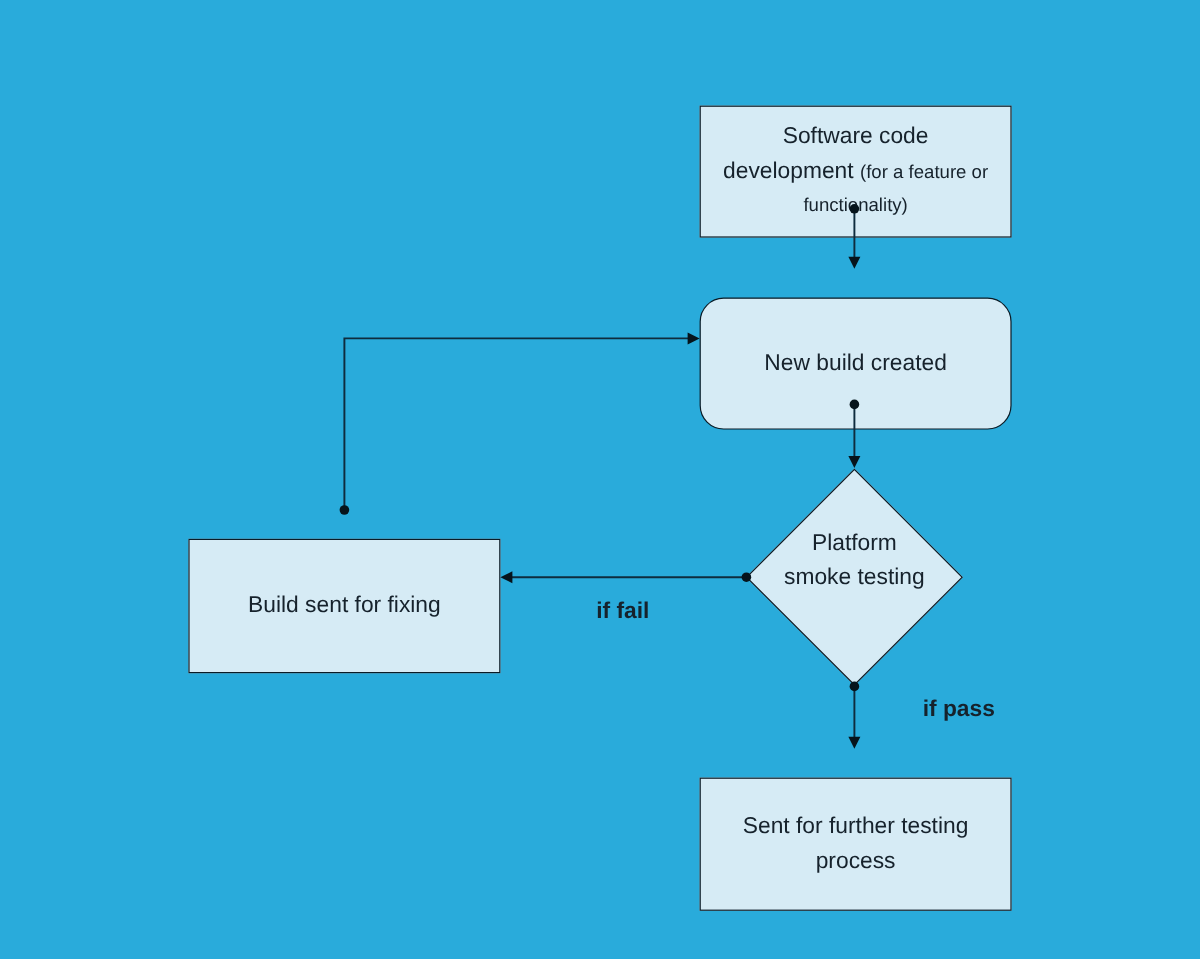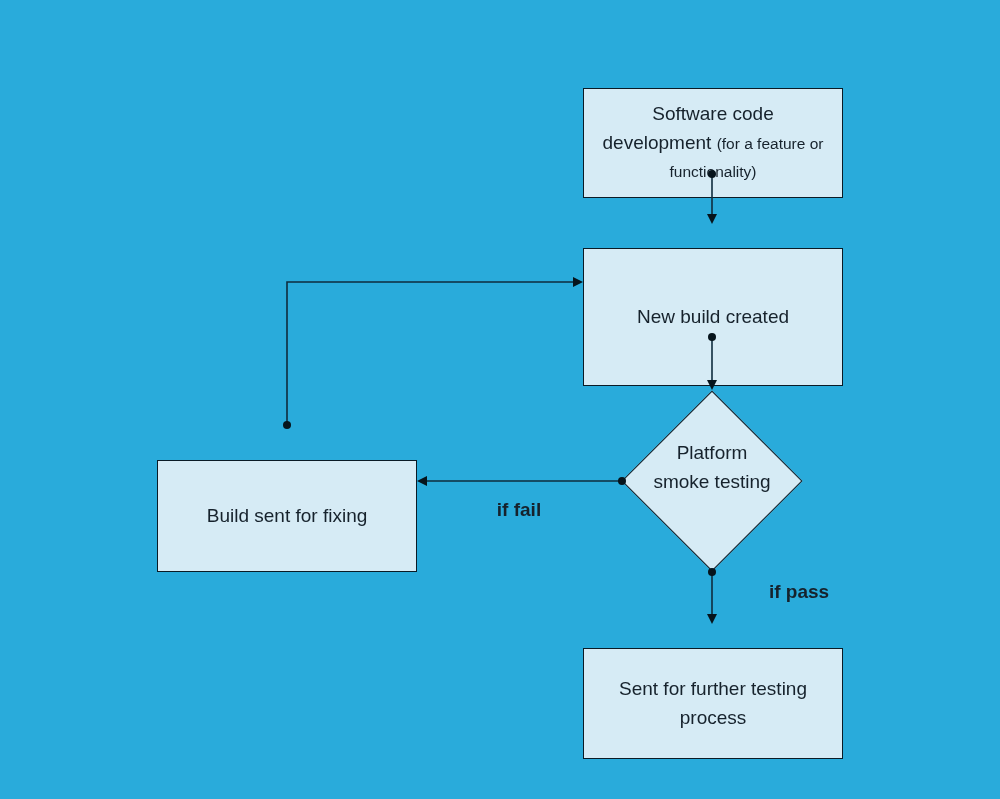--- a/index.html
+++ b/index.html
@@ -84,28 +84,28 @@
 
 <div class="canvas">
 
   <div class="node" style="left:583px;top:64px;width:260px;height:110px;">
     <div class="node-inner">
       <span>Software code development</span>
       <span class="note-text">(for a feature or functionality)</span>
     </div>
   </div>
 
-  <div class="node" style="left:583px;top:224px;width:260px;height:138px;">
+  <div class="node" style="left:583px;top:224px;width:260px;height:110px;border-radius:20px;">
     <div class="node-inner">New build created</div>
   </div>
 
   <div class="diamond"></div>
   <div class="diamond-label">Platform smoke testing</div>
 
-  <div class="node" style="left:157px;top:436px;width:260px;height:112px;">
+  <div class="node" style="left:157px;top:425px;width:260px;height:112px;">
     <div class="node-inner">Build sent for fixing</div>
   </div>
 
   <div class="node" style="left:583px;top:624px;width:260px;height:111px;">
     <div class="node-inner">Sent for further testing process</div>
   </div>
 
   <div class="edge-label" style="left:519px;top:510px;">if fail</div>
   <div class="edge-label" style="left:779px;top:592px;margin-left:20px;">if pass</div>
 

